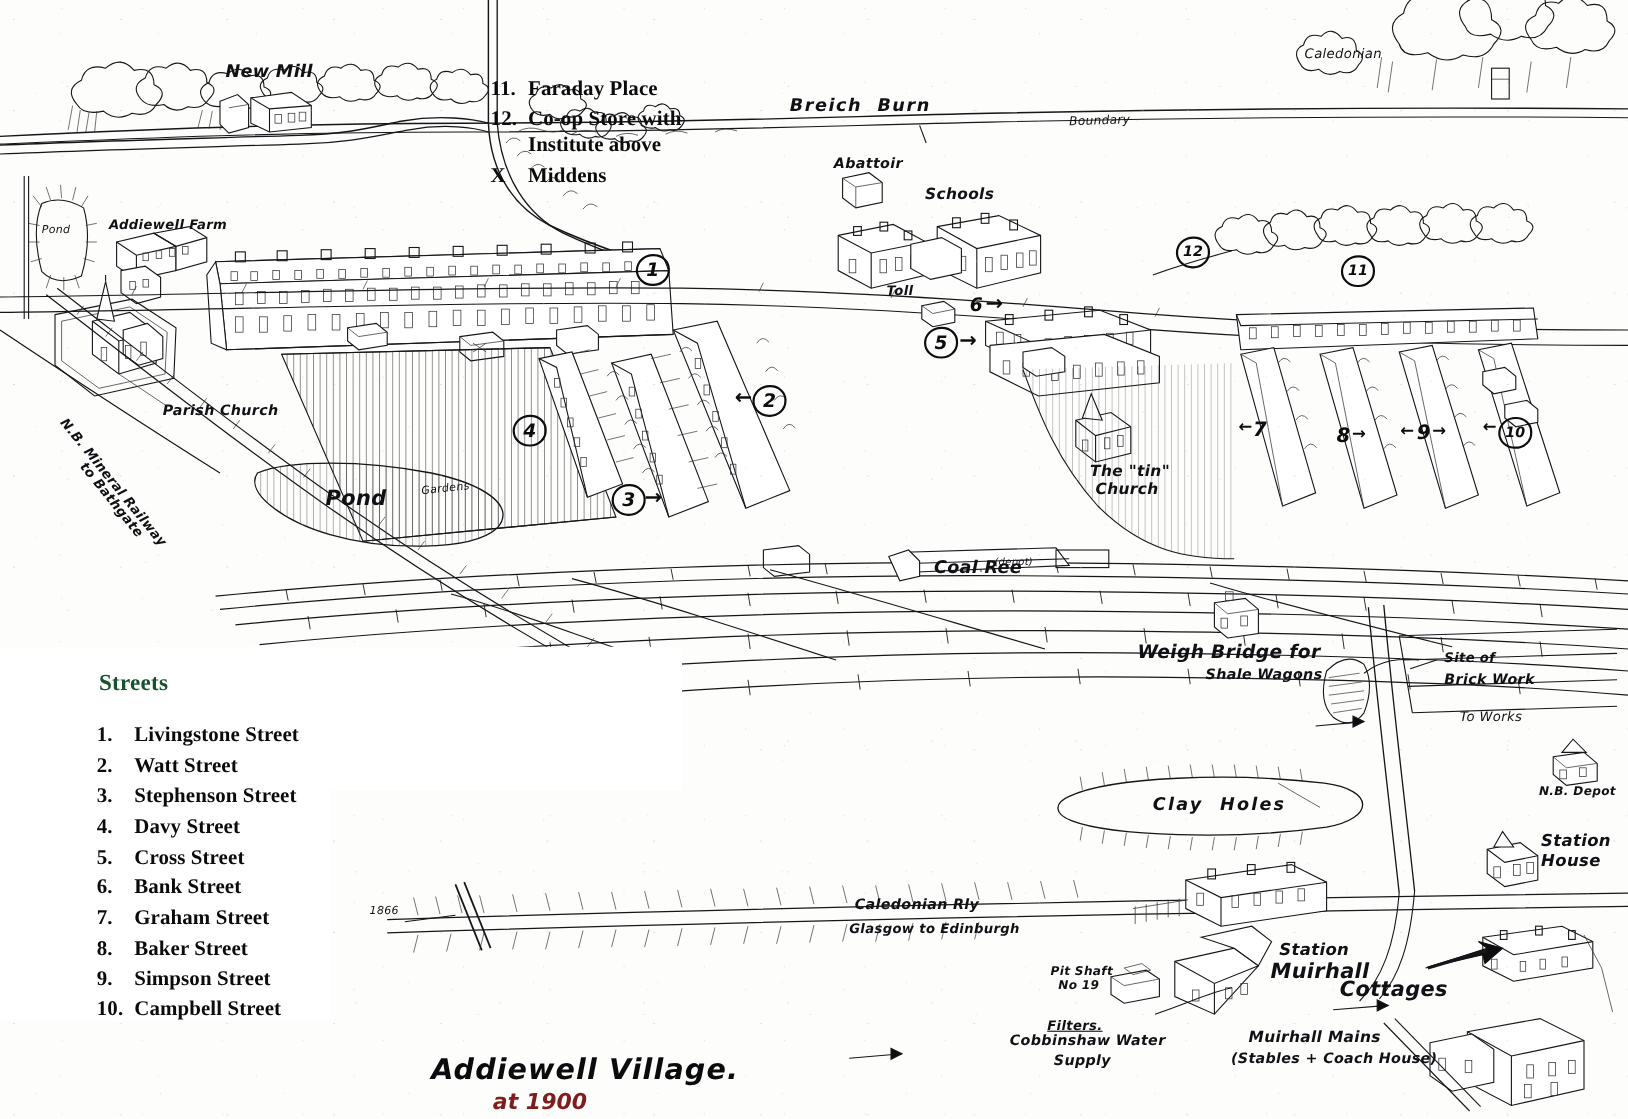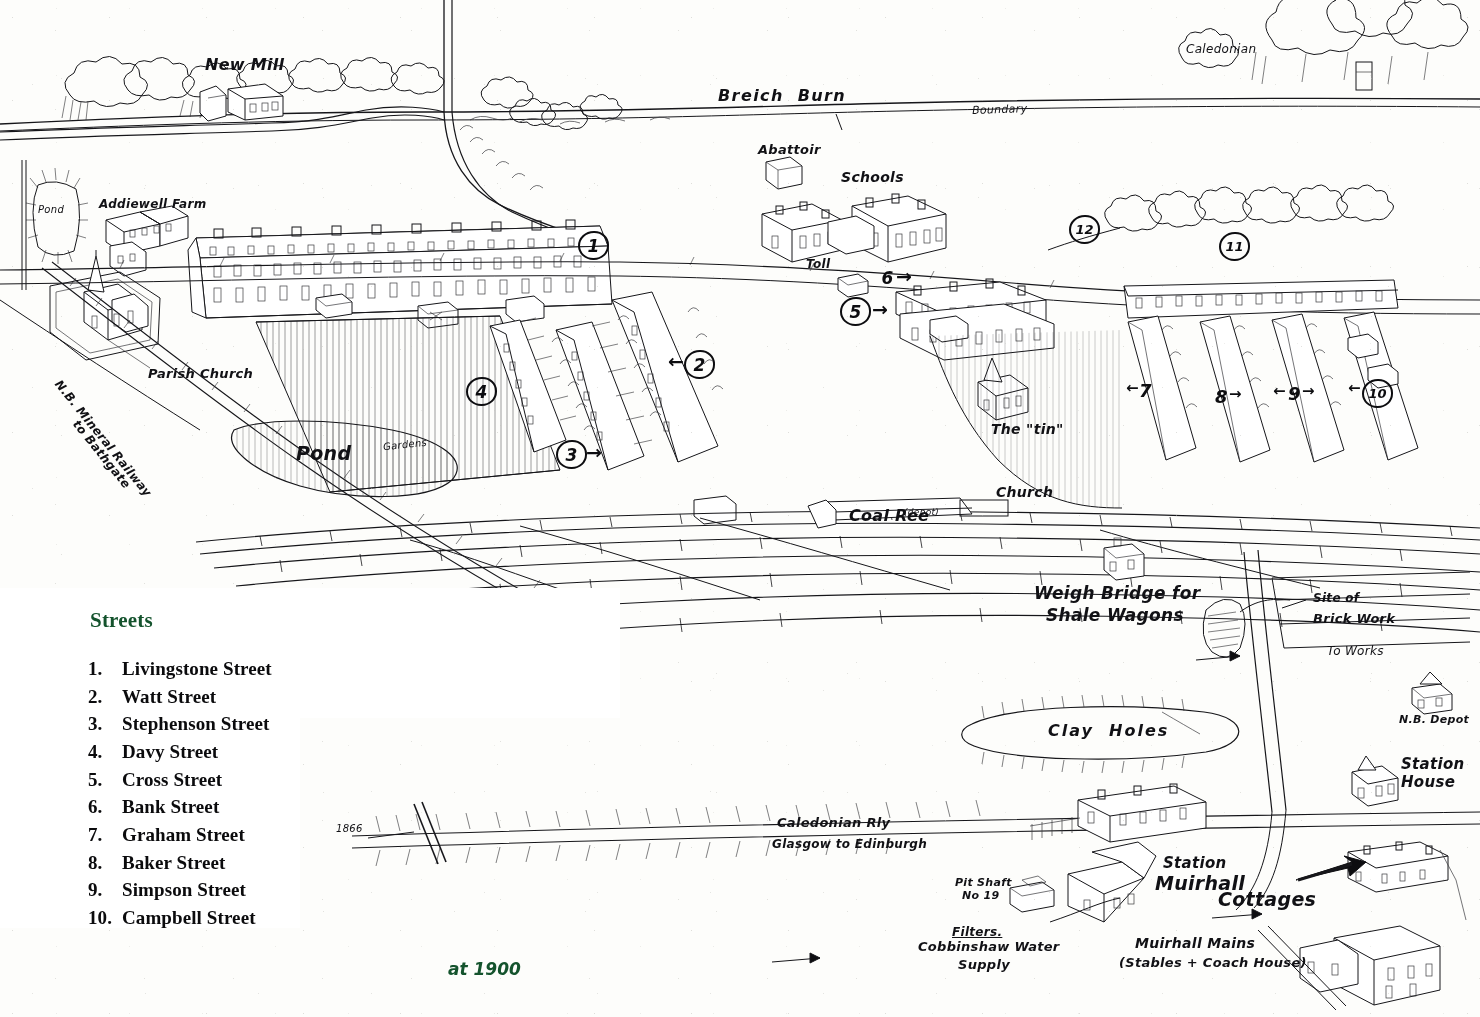--- a/index.html
+++ b/index.html
@@ -100,21 +100,21 @@
   
   #map-title{
     position:absolute;left:392px;top:958px;z-index:45;
   }
   #map-title .t-main{
     font-family:"DejaVu Sans",sans-serif;font-style:italic;font-weight:700;
     font-size:26px;color:#0b0b0d;letter-spacing:1px;
   }
   #map-title .t-sub{
     font-family:"DejaVu Sans",sans-serif;font-style:italic;font-weight:700;
-    font-size:17px;color:#14532d;margin-left:56px;margin-top:1px;
+    font-size:20px;color:#7f1d1d;margin-left:56px;margin-top:1px;
   }
 </style>
 </head>
 <body>
 
 <div id="map-root">
 
   <svg id="drawing" viewBox="0 0 1480 1017">
     <defs>
 
@@ -1030,27 +1030,27 @@
   <div class="maplabel hand-light" style="left:148px;top:367px;font-size:13px;font-weight:700;">Parish Church</div>
 
   <div class="maplabel hand-light" style="left:62px;top:378px;font-size:12px;font-weight:700;transform:rotate(51deg);transform-origin:left top;">N.B. Mineral Railway</div>
   <div class="maplabel hand-light" style="left:80px;top:418px;font-size:12px;font-weight:700;transform:rotate(51deg);transform-origin:left top;">to Bathgate</div>
 
   <div class="maplabel hand" style="left:296px;top:444px;font-size:19px;">Pond</div>
 
   <div class="maplabel hand-light" style="left:383px;top:440px;font-size:10px;transform:rotate(-6deg);">Gardens</div>
 
   <div class="maplabel hand" style="left:991px;top:422px;font-size:14px;">The "tin"</div>
-  <div class="maplabel hand" style="left:996px;top:438px;font-size:14px;margin-top:47px;">Church</div>
+  <div class="maplabel hand" style="left:996px;top:438px;font-size:14px;">Church</div>
 
   <div class="maplabel hand" style="left:849px;top:508px;font-size:16px;">Coal Ree</div>
   <div class="maplabel hand-light" style="left:904px;top:508px;font-size:9px;">(depot)</div>
 
   <div class="maplabel hand" style="left:1034px;top:585px;font-size:17px;">Weigh Bridge for</div>
-  <div class="maplabel hand" style="left:1046px;top:607px;font-size:17px;font-style:italic;">Shale Wagons</div>
+  <div class="maplabel hand" style="left:1096px;top:607px;font-size:13px;font-style:italic;">Shale Wagons</div>
 
   <div class="maplabel hand-light" style="left:1313px;top:592px;font-size:12px;font-weight:700;">Site of</div>
   <div class="maplabel hand-light" style="left:1313px;top:612px;font-size:13px;font-weight:700;">Brick Work</div>
 
   <div class="maplabel hand-light" style="left:1327px;top:645px;font-size:12px;font-weight:400;">To Works</div>
 
   <div class="maplabel hand-light" style="left:1048px;top:723px;font-size:16px;font-weight:700;letter-spacing:2px;">Clay  Holes</div>
 
   <div class="maplabel hand-light" style="left:1399px;top:714px;font-size:11px;font-weight:700;">N.B. Depot</div>
 
@@ -1148,18 +1148,34 @@
         <div class="leg-item">
           <span class="leg-num">9.</span>
           <span class="leg-txt">Simpson Street</span>
         </div>
         <div class="leg-item">
           <span class="leg-num">10.</span>
           <span class="leg-txt">Campbell Street</span>
         </div>
       </div>
   </div>
+  <div class="leg-col" id="leg-col-b">
+      <div class="leg-item">
+        <span class="leg-num">11.</span>
+        <span class="leg-txt">Faraday Place</span>
+      </div>
+      <div class="leg-item">
+        <span class="leg-num">12.</span>
+        <span class="leg-txt">Co-op Store with</span>
+      </div>
+      <div class="leg-sub">Institute  above</div>
+      <div class="leg-item">
+        <span class="leg-num">X</span>
+        <span class="leg-txt">Middens</span>
+      </div>
+    </div>
 
   <div id="map-title">
+    <div class="t-main">Addiewell Village.</div>
     <div class="t-sub">at 1900</div>
   </div>
 
 </div>
 
 </body></html>

